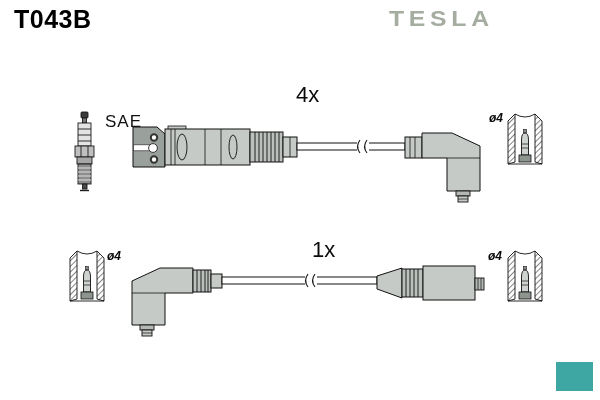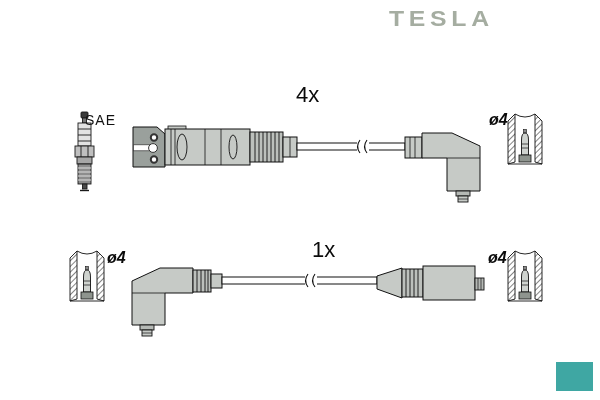--- a/index.html
+++ b/index.html
@@ -11,22 +11,22 @@
   .t{position:absolute;white-space:nowrap;}
   .part-number{left:14px;top:5px;font-size:25px;font-weight:700;letter-spacing:.5px;color:#000;}
   .subtitle{left:15px;top:34px;font-size:9.5px;letter-spacing:.45px;color:#111;}
   .brand-logo{
     left:389px;top:7px;font-size:21px;font-weight:800;letter-spacing:4px;color:#a5ada1;
     transform:scale(1.18,1.02);transform-origin:left top;
   }
   .qty{font-size:22px;font-weight:400;color:#0a0a0a;}
   .qty-top{left:296px;top:82px;}
   .qty-bottom{left:312px;top:237px;}
-  .sae-label{left:85px;top:112px;font-size:14px;letter-spacing:1px;}
-  .dia{font-size:16px;font-weight:700;font-style:italic;color:#0a0a0a;}
+  .sae-label{left:105px;top:112px;font-size:17px;letter-spacing:1px;}
+  .dia{font-size:12px;font-weight:700;font-style:italic;color:#0a0a0a;}
   .dia-top-right{left:489px;top:111px;}
   .dia-bottom-left{left:107px;top:249px;}
   .dia-bottom-right{left:488px;top:249px;}
   .accent-box{position:absolute;left:556px;top:362px;width:37px;height:29px;background:#3fa7a3;}
 </style>
 </head>
 <body>
 
 <div class="canvas">
 
@@ -154,20 +154,21 @@
       <line x1="418" y1="269" x2="418" y2="297" stroke-width="0.9"></line>
       <rect x="423" y="266" width="52" height="34" fill="#c6cac6"></rect>
       <rect x="475" y="278" width="9" height="12" fill="#b5b9b5" stroke-width="0.9"></rect>
       <line x1="478" y1="278" x2="478" y2="290" stroke-width="0.7"></line>
       <line x1="481" y1="278" x2="481" y2="290" stroke-width="0.7"></line>
     </g>
 
     <use href="#socket-glyph" x="508" y="249"></use>
   </svg>
 
+  <div class="t part-number">T043B</div>
   <div class="t brand-logo">TESLA</div>
 
   <div class="t qty qty-top">4x</div>
   <div class="t sae-label">SAE</div>
   <div class="t dia dia-top-right">ø4</div>
 
   <div class="t qty qty-bottom">1x</div>
   <div class="t dia dia-bottom-left">ø4</div>
   <div class="t dia dia-bottom-right">ø4</div>
 

